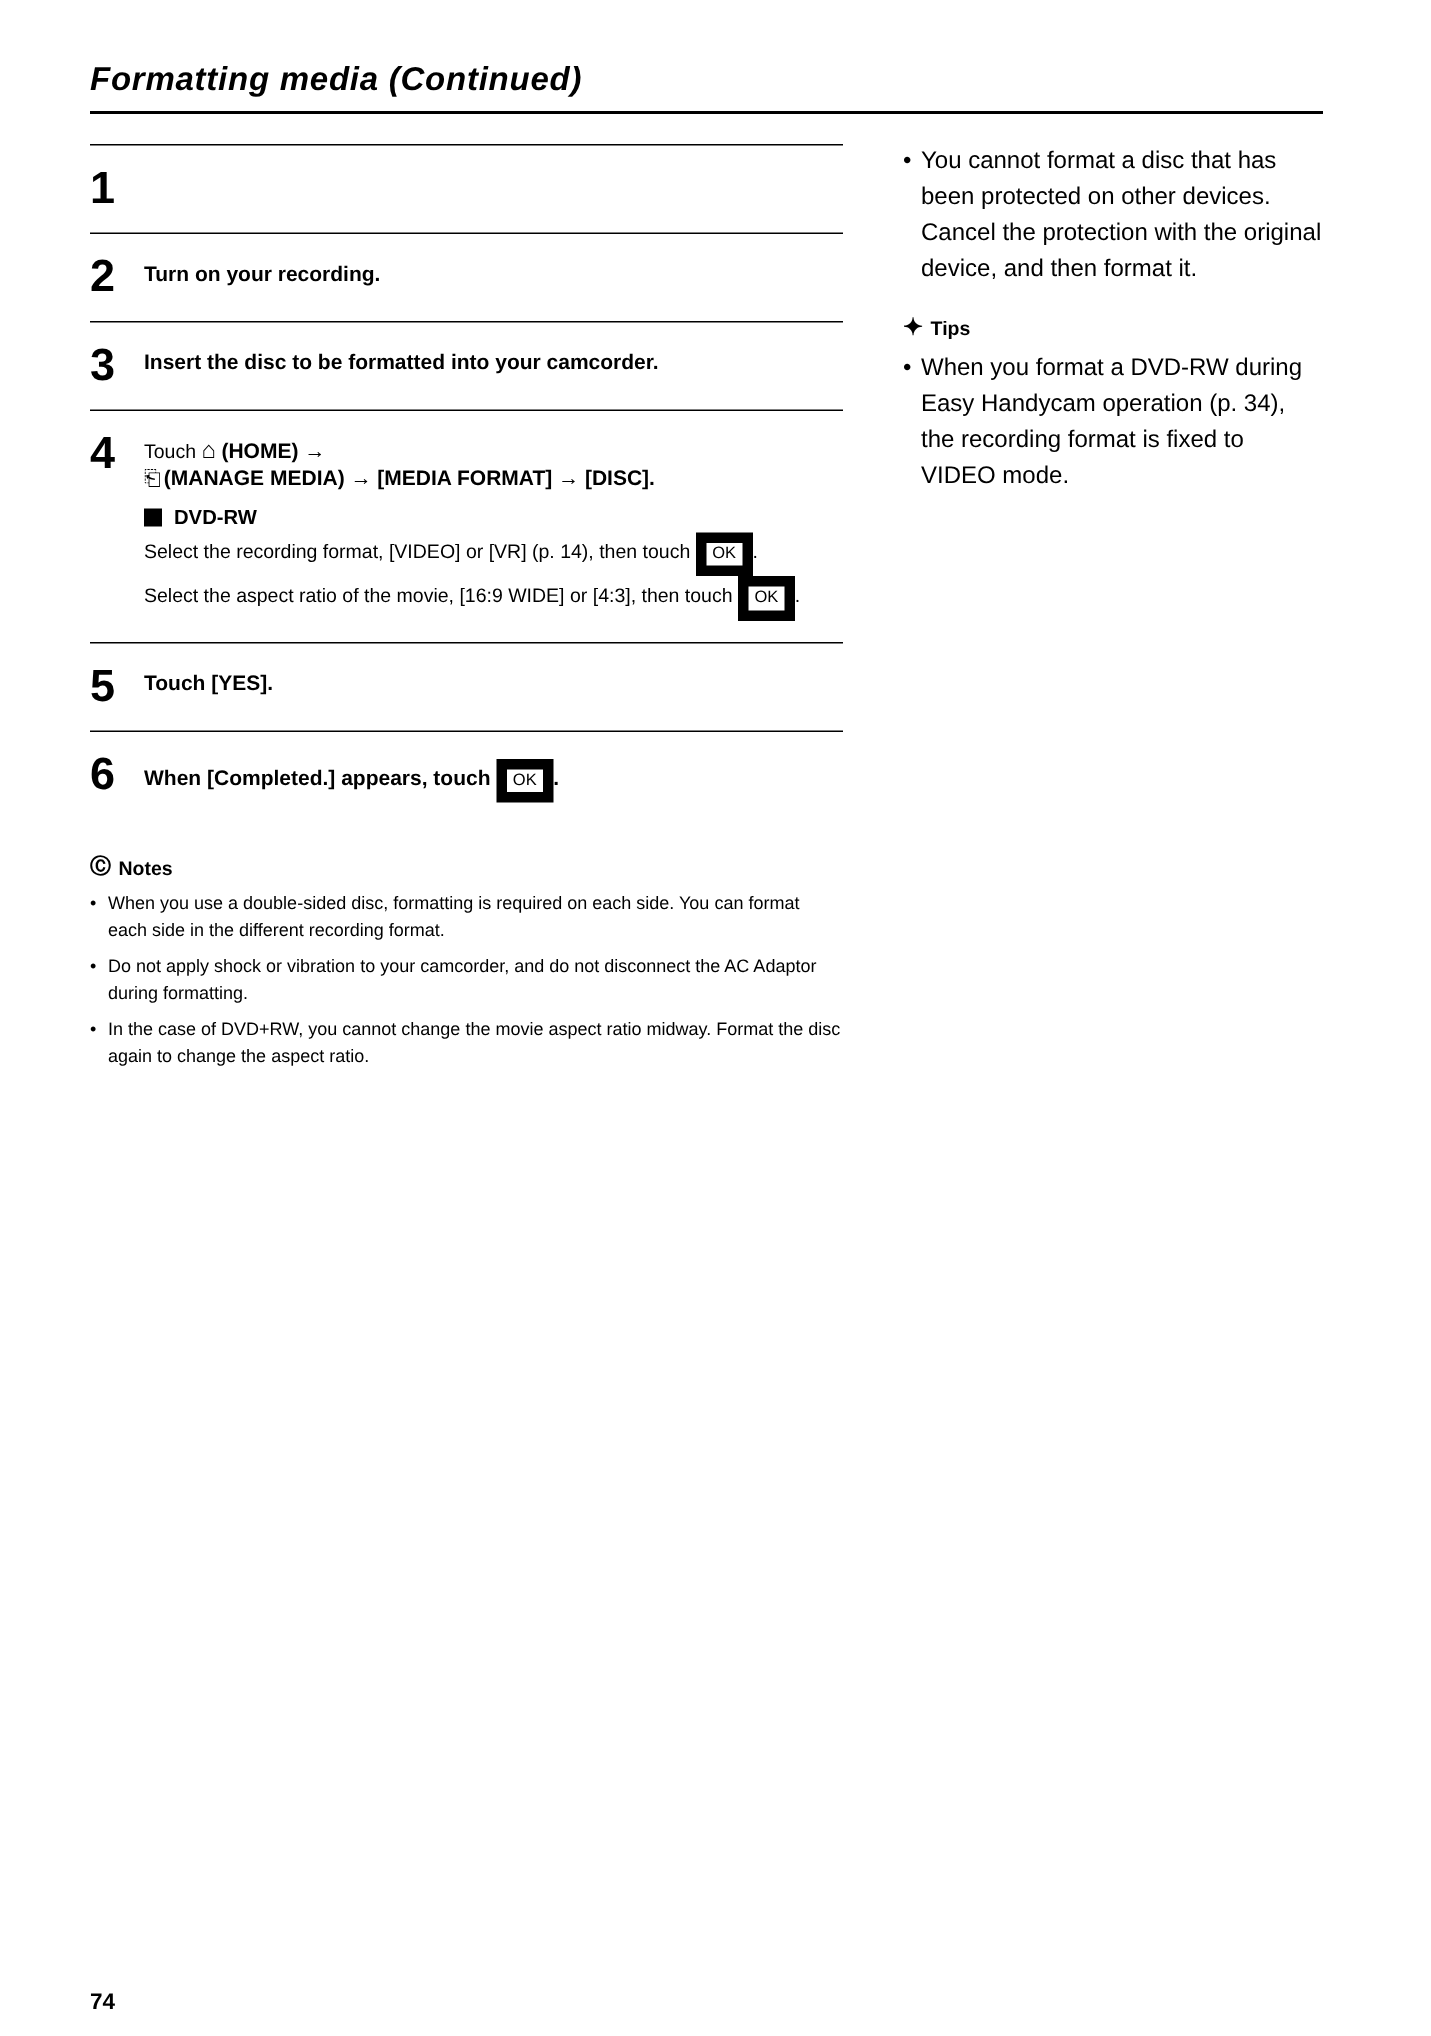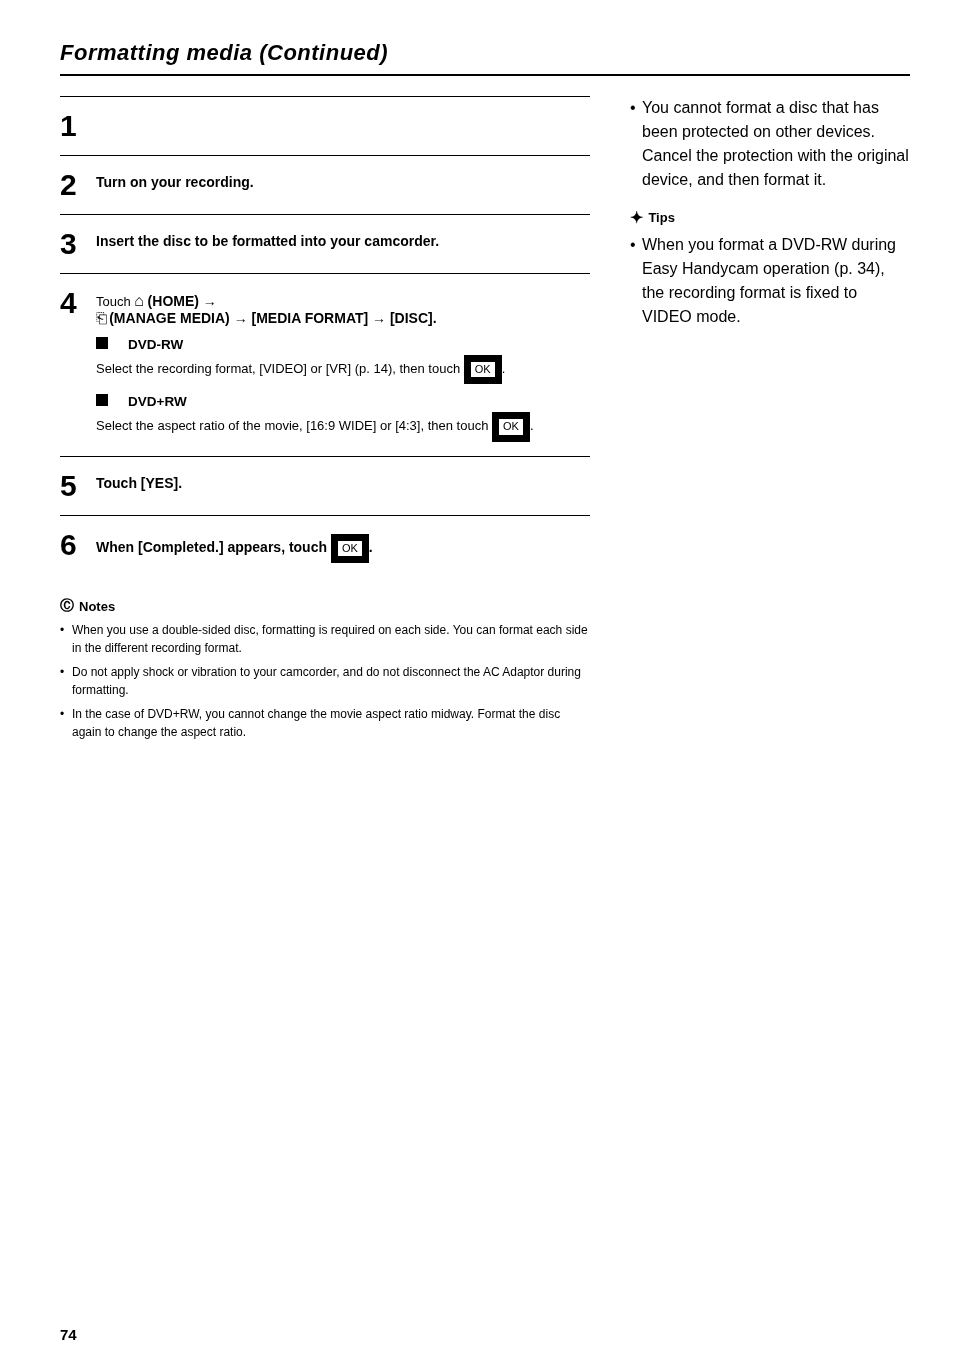--- a/index.html
+++ b/index.html
@@ -8,21 +8,21 @@
       font-family: Arial, Helvetica, sans-serif;
       font-size: 13px;
       color: #000;
       width: 954px;
       min-height: 1357px;
       position: relative;
     }
     .page {
       width: 954px;
       min-height: 1357px;
-      padding: 40px 44px 60px 60px;
+      padding: 40px 72px 60px 60px;
       position: relative;
     }
     .page-title {
       font-size: 22px;
       font-weight: bold;
       font-style: italic;
       border-bottom: 2px solid #000;
       padding-bottom: 8px;
       margin-bottom: 20px;
       letter-spacing: 0.5px;
@@ -64,21 +64,22 @@
     .step-content strong {
       font-size: 14px;
     }
     .sub-section {
       margin-top: 10px;
     }
     .sub-heading {
       font-weight: bold;
       font-size: 13.5px;
       display: flex;
-      gap: 20px;
+      align-items: center;
+      gap: 8px;
       margin-bottom: 3px;
     }
     .black-square {
       display: inline-block;
       width: 12px;
       height: 12px;
       background: #000;
       flex-shrink: 0;
     }
     .ok-box {
@@ -196,24 +197,20 @@
 
             <div class="sub-heading">
               <span class="black-square"></span>
               <span>DVD-RW</span>
             </div>
             <p>
               <span>Select the recording format, [VIDEO] or [VR] (p. 14), then touch</span>
               <span class="ok-box">OK</span>.
             </p>
 
-            <div class="sub-heading" style="margin-top:10px;">
-              <span class="black-square"></span>
-              <span>DVD+RW</span>
-            </div>
             <p>
               <span>Select the aspect ratio of the movie, [16:9 WIDE] or [4:3], then touch</span>
               <span class="ok-box">OK</span>.
             </p>
           </div>
         </div>
       </div>
 
       <div class="step">
         <div class="step-number">5</div>

